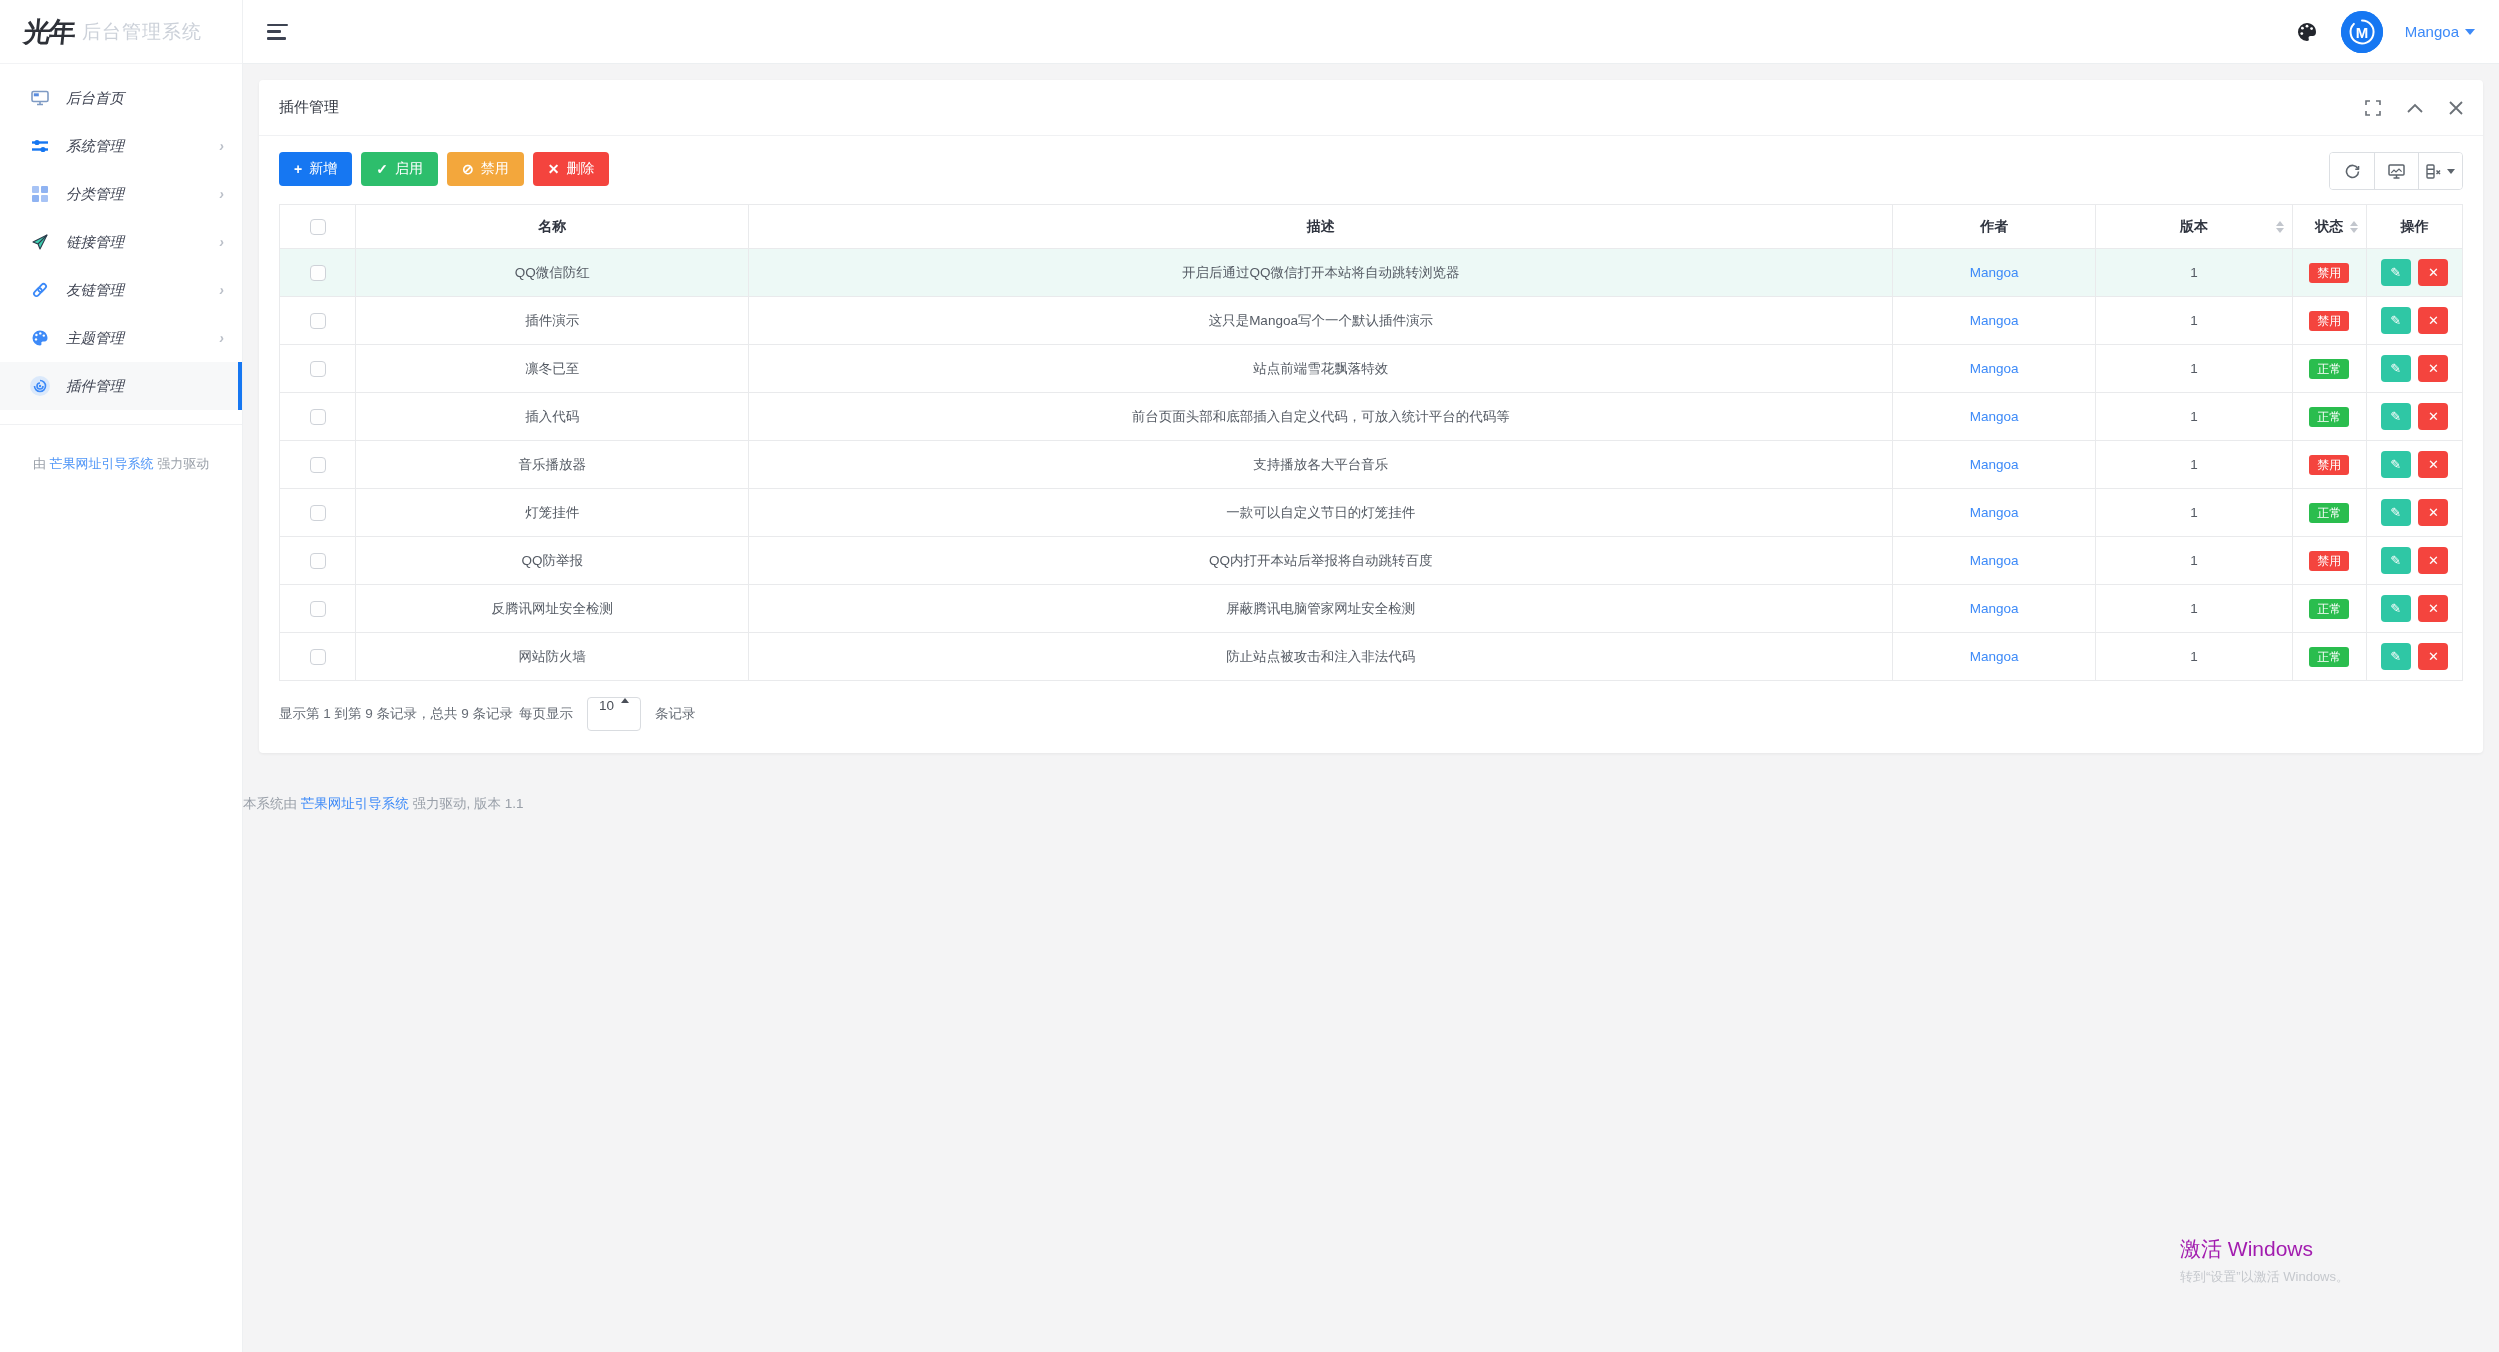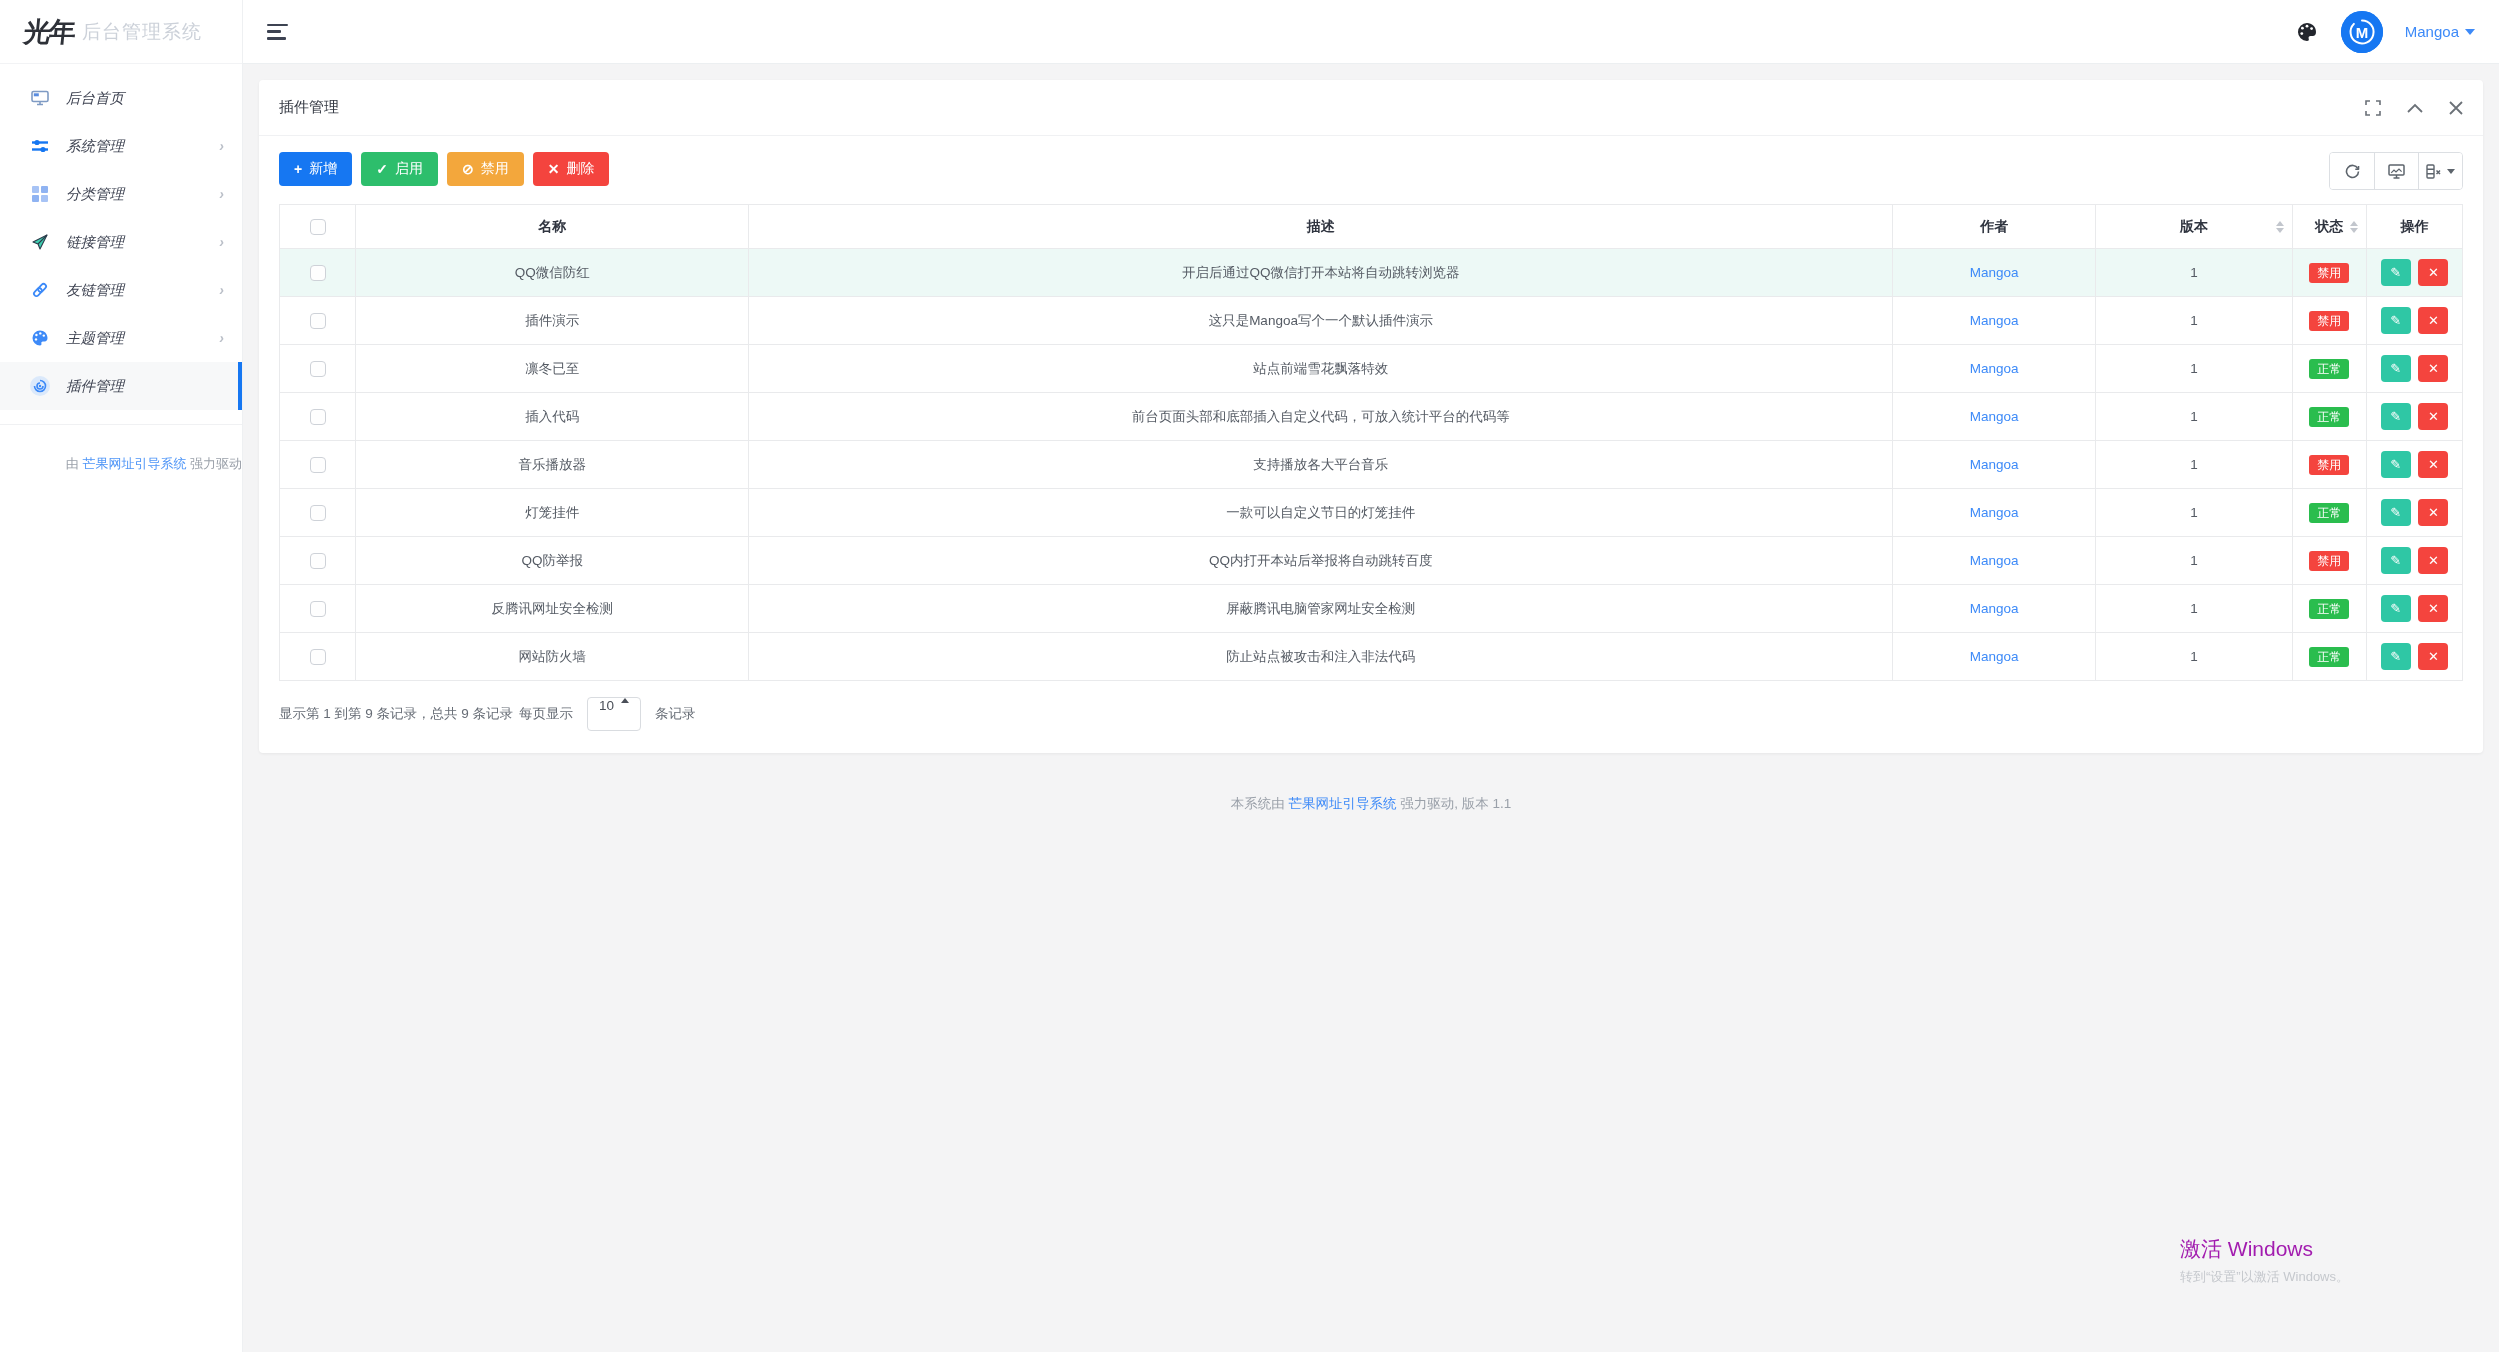--- a/index.html
+++ b/index.html
@@ -13,21 +13,21 @@
   .logo-mark { font-family:"DejaVu Serif", serif; font-weight:bold; font-size:27px; color:#2e3138; letter-spacing:-2px; transform:skewX(-6deg); }
   .logo-sub { margin-left:8px; font-size:19px; color:#ccd1d9; letter-spacing:1px; }
   .nav { padding-top:10px; }
   .nav-item { position:relative; height:48px; display:flex; align-items:center; padding:0 18px 0 30px; cursor:pointer;font-style:italic; }
   .nav-item .nv-icon { width:20px; height:20px; margin-right:16px; display:flex; align-items:center; justify-content:center; flex:0 0 20px; }
   .nav-item .nv-label { font-size:14.5px; color:#3c4150; flex:1; }
   .nav-item .nv-chevron { color:#b9bec7; font-size:14px; font-weight:bold; }
   .nav-item.active { background:#f7f8f9; }
   .nav-item.active::after { content:""; position:absolute; right:0; top:0; width:4px; height:48px; background:#1677f2; }
   .nav-divider { height:1px; background:#f0f1f3; margin-top:14px; }
-  .side-foot { margin-top:30px; text-align:right; font-size:13px; color:#9aa0a9; }
+  .side-foot { margin-top:30px; text-align:center; font-size:13px; color:#9aa0a9; }
   .side-foot a { color:#4e95f7; text-decoration:none; }
 
   
   .navbar { position:absolute; left:243px; top:0; right:0; height:64px; background:#fff;
     border-bottom:1px solid #eceff1; display:flex; align-items:center; padding:0 24px; z-index:4; }
   .hamburger { width:22px; height:16px; display:flex; flex-direction:column; justify-content:space-between; cursor:pointer; }
   .hamburger i { display:block; height:2.5px; background:#3d4352; border-radius:1px; }
   .hamburger i:nth-child(1){ width:21px; } .hamburger i:nth-child(2){ width:14px; } .hamburger i:nth-child(3){ width:19px; }
   .nav-right { margin-left:auto; display:flex; align-items:center; gap:22px; }
   .palette-btn { width:24px; height:24px; cursor:pointer; }
@@ -80,21 +80,21 @@
   .sort-carets .up { width:0;height:0;border-left:4px solid transparent;border-right:4px solid transparent;border-bottom:5px solid #c2c6cd; }
   .sort-carets .down { width:0;height:0;border-left:4px solid transparent;border-right:4px solid transparent;border-top:5px solid #c2c6cd; }
 
   
   .pagination-row { margin-top:16px; display:flex; align-items:center; font-size:13.5px; color:#666c75; gap:6px; }
   .page-size-select { width:54px; height:34px; border:1px solid #d9dce0; border-radius:4px; background:#fff;
     display:inline-flex; justify-content:center; gap:7px; margin:0 8px; cursor:pointer; color:#4a4f58; }
   .caret-up-sm { width:0;height:0;border-left:4px solid transparent;border-right:4px solid transparent;border-bottom:5px solid #4a4f58; }
 
   
-  .page-footer { text-align:center; margin-top:42px; font-size:13.5px; color:#9aa0a9; }
+  .page-footer { margin-top:42px; font-size:13.5px; color:#9aa0a9; }
   .page-footer a { color:#3d8af8; text-decoration:none; }
   .watermark { position:absolute; left:2180px; top:1235px; pointer-events:none; }
   .wm1 { font-size:21px; color:#a21caf; }
   .wm2 { font-size:13px; color:#c5c8cd; margin-top:5px; }
 </style>
 </head>
 <body>
 
 <aside class="sidebar">
   <div class="logo">

